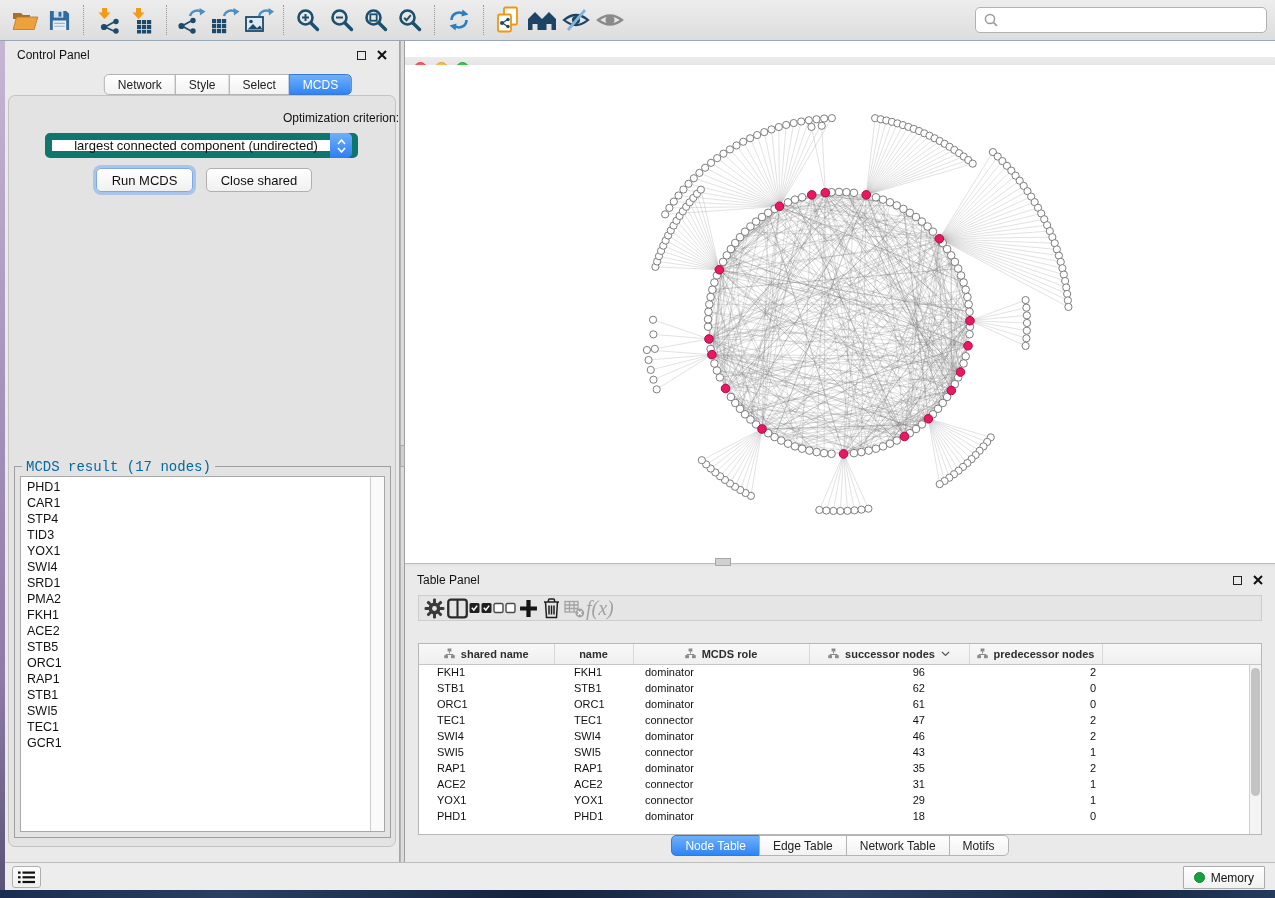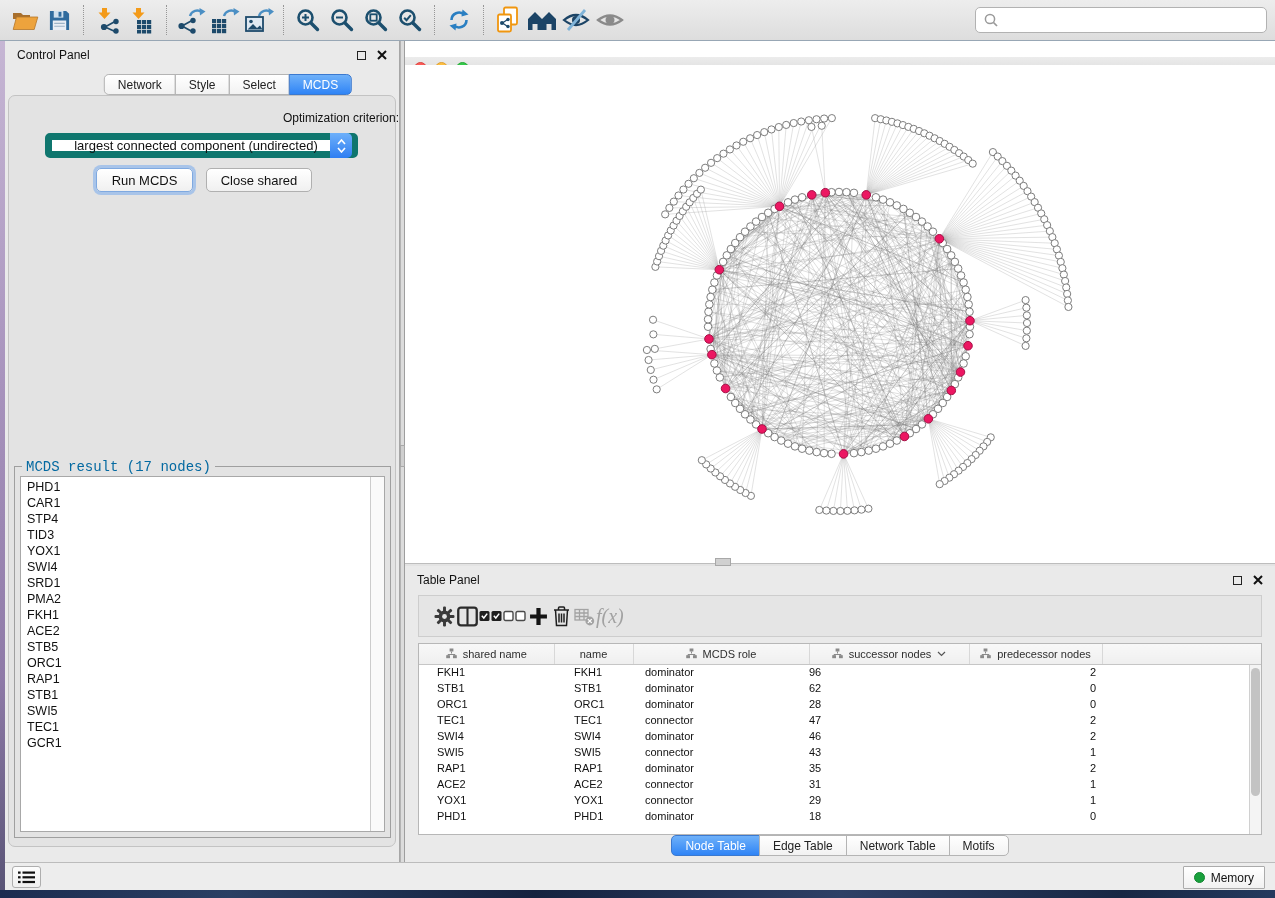--- a/index.html
+++ b/index.html
@@ -71,35 +71,35 @@
   .tl { width:13px; height:13px; border-radius:50%; }
   .tl-red { background:#fc5b57; border:1px solid #d94642; }
   .tl-yellow { background:#fdbe41; border:1px solid #dd9f31; }
   .tl-green { background:#35c94b; border:1px solid #28a837; }
   .net-canvas { position:absolute; left:0; top:24px; width:870px; height:498px; background:#fff; }
   .h-splitter { position:absolute; left:0; bottom:0; width:870px; height:3px; background:#e3e3e3; border-top:1px solid #bdbdbd; }
   .h-handle { position:absolute; left:310px; top:-6px; width:16px; height:8px; background:#d0d0d0; border:1px solid #a8a8a8; }
 
   
   .table-panel { position:absolute; left:405px; top:566px; width:870px; height:296px; background:#eaeaea; }
-  .tp-toolbar { position:absolute; left:13px; right:13px; top:29px; height:42px; background:#e5e5e5;
-    border:1px solid #cdcdcd; display:flex; align-items:center; padding:0 14px; gap:1px; }
+  .tp-toolbar { position:absolute; left:13px; right:13px; top:29px; height:26px; background:#e5e5e5;
+    border:1px solid #cdcdcd; display:flex; align-items:center; padding:0 4px; gap:1px; }
   .tp-ico { display:flex; align-items:center; justify-content:center; min-width:22px; height:26px; }
   .fx-label { font-family:"Liberation Serif", serif; font-style:italic; font-size:20px; color:#a2a2a2; }
   .tp-tablewrap { position:absolute; left:13px; right:13px; top:77px; height:192px; background:#fff; border:1px solid #b7b7b7; overflow:hidden; }
   table.grid { border-collapse:collapse; table-layout:fixed; width:842px; }
   table.grid th { height:20px; background:linear-gradient(#f8f8f8,#efefef); border-bottom:1px solid #c6c6c6;
-    border-right:1px solid #d8d8d8; font-weight:normal; font-size:11px; color:#2e2e2e; text-align:center; padding:0 4px; white-space:nowrap; }
+    border-right:1px solid #d8d8d8; font-weight:bold; font-size:11px; color:#2e2e2e; text-align:center; padding:0 4px; white-space:nowrap; }
   table.grid th .th-inner { display:flex; align-items:center; justify-content:center; gap:6px; }
   table.grid th:last-child { border-right:none; }
   table.grid td { height:16px; font-size:11px; color:#111; white-space:nowrap; overflow:hidden; }
   td.c-shared { padding-left:18px; }
   td.c-name { padding-left:20px; }
   td.c-role { padding-left:12px; }
-  td.c-succ { text-align:left; padding-right:44px; }
+  td.c-succ { text-align:right; padding-right:44px; }
   td.c-pred { text-align:right; padding-right:6px; }
   .tp-scroll { position:absolute; right:0; top:21px; bottom:0; width:12px; background:#f4f4f4; border-left:1px solid #d0d0d0; }
   .tp-thumb { position:absolute; left:1px; right:1px; top:3px; height:128px; background:#c3c3c3; border-radius:5px; }
   .tp-tabs { position:absolute; left:0; right:0; top:269px; display:flex; justify-content:center; }
 
   
   .status-bar { position:absolute; left:5px; right:0; top:862px; height:28px; background:#ededed; border-top:1px solid #bcbcbc; }
   .list-btn { position:absolute; left:7px; top:3px; width:29px; height:22px; background:linear-gradient(#fdfdfd,#f0f0f0);
     border:1px solid #aeaeae; border-radius:3px; display:flex; align-items:center; justify-content:center; }
   .memory-btn { position:absolute; right:10px; top:3px; height:23px; padding:0 10px; background:linear-gradient(#ffffff,#f1f1f1);
@@ -1365,21 +1365,21 @@
               <td class="c-name">STB1</td>
               <td class="c-role">dominator</td>
               <td class="c-succ">62</td>
               <td class="c-pred">0</td>
               <td></td>
             </tr>
             <tr>
               <td class="c-shared">ORC1</td>
               <td class="c-name">ORC1</td>
               <td class="c-role">dominator</td>
-              <td class="c-succ">28</td>
+              <td class="c-succ">61</td>
               <td class="c-pred">0</td>
               <td></td>
             </tr>
             <tr>
               <td class="c-shared">TEC1</td>
               <td class="c-name">TEC1</td>
               <td class="c-role">connector</td>
               <td class="c-succ">47</td>
               <td class="c-pred">2</td>
               <td></td>

